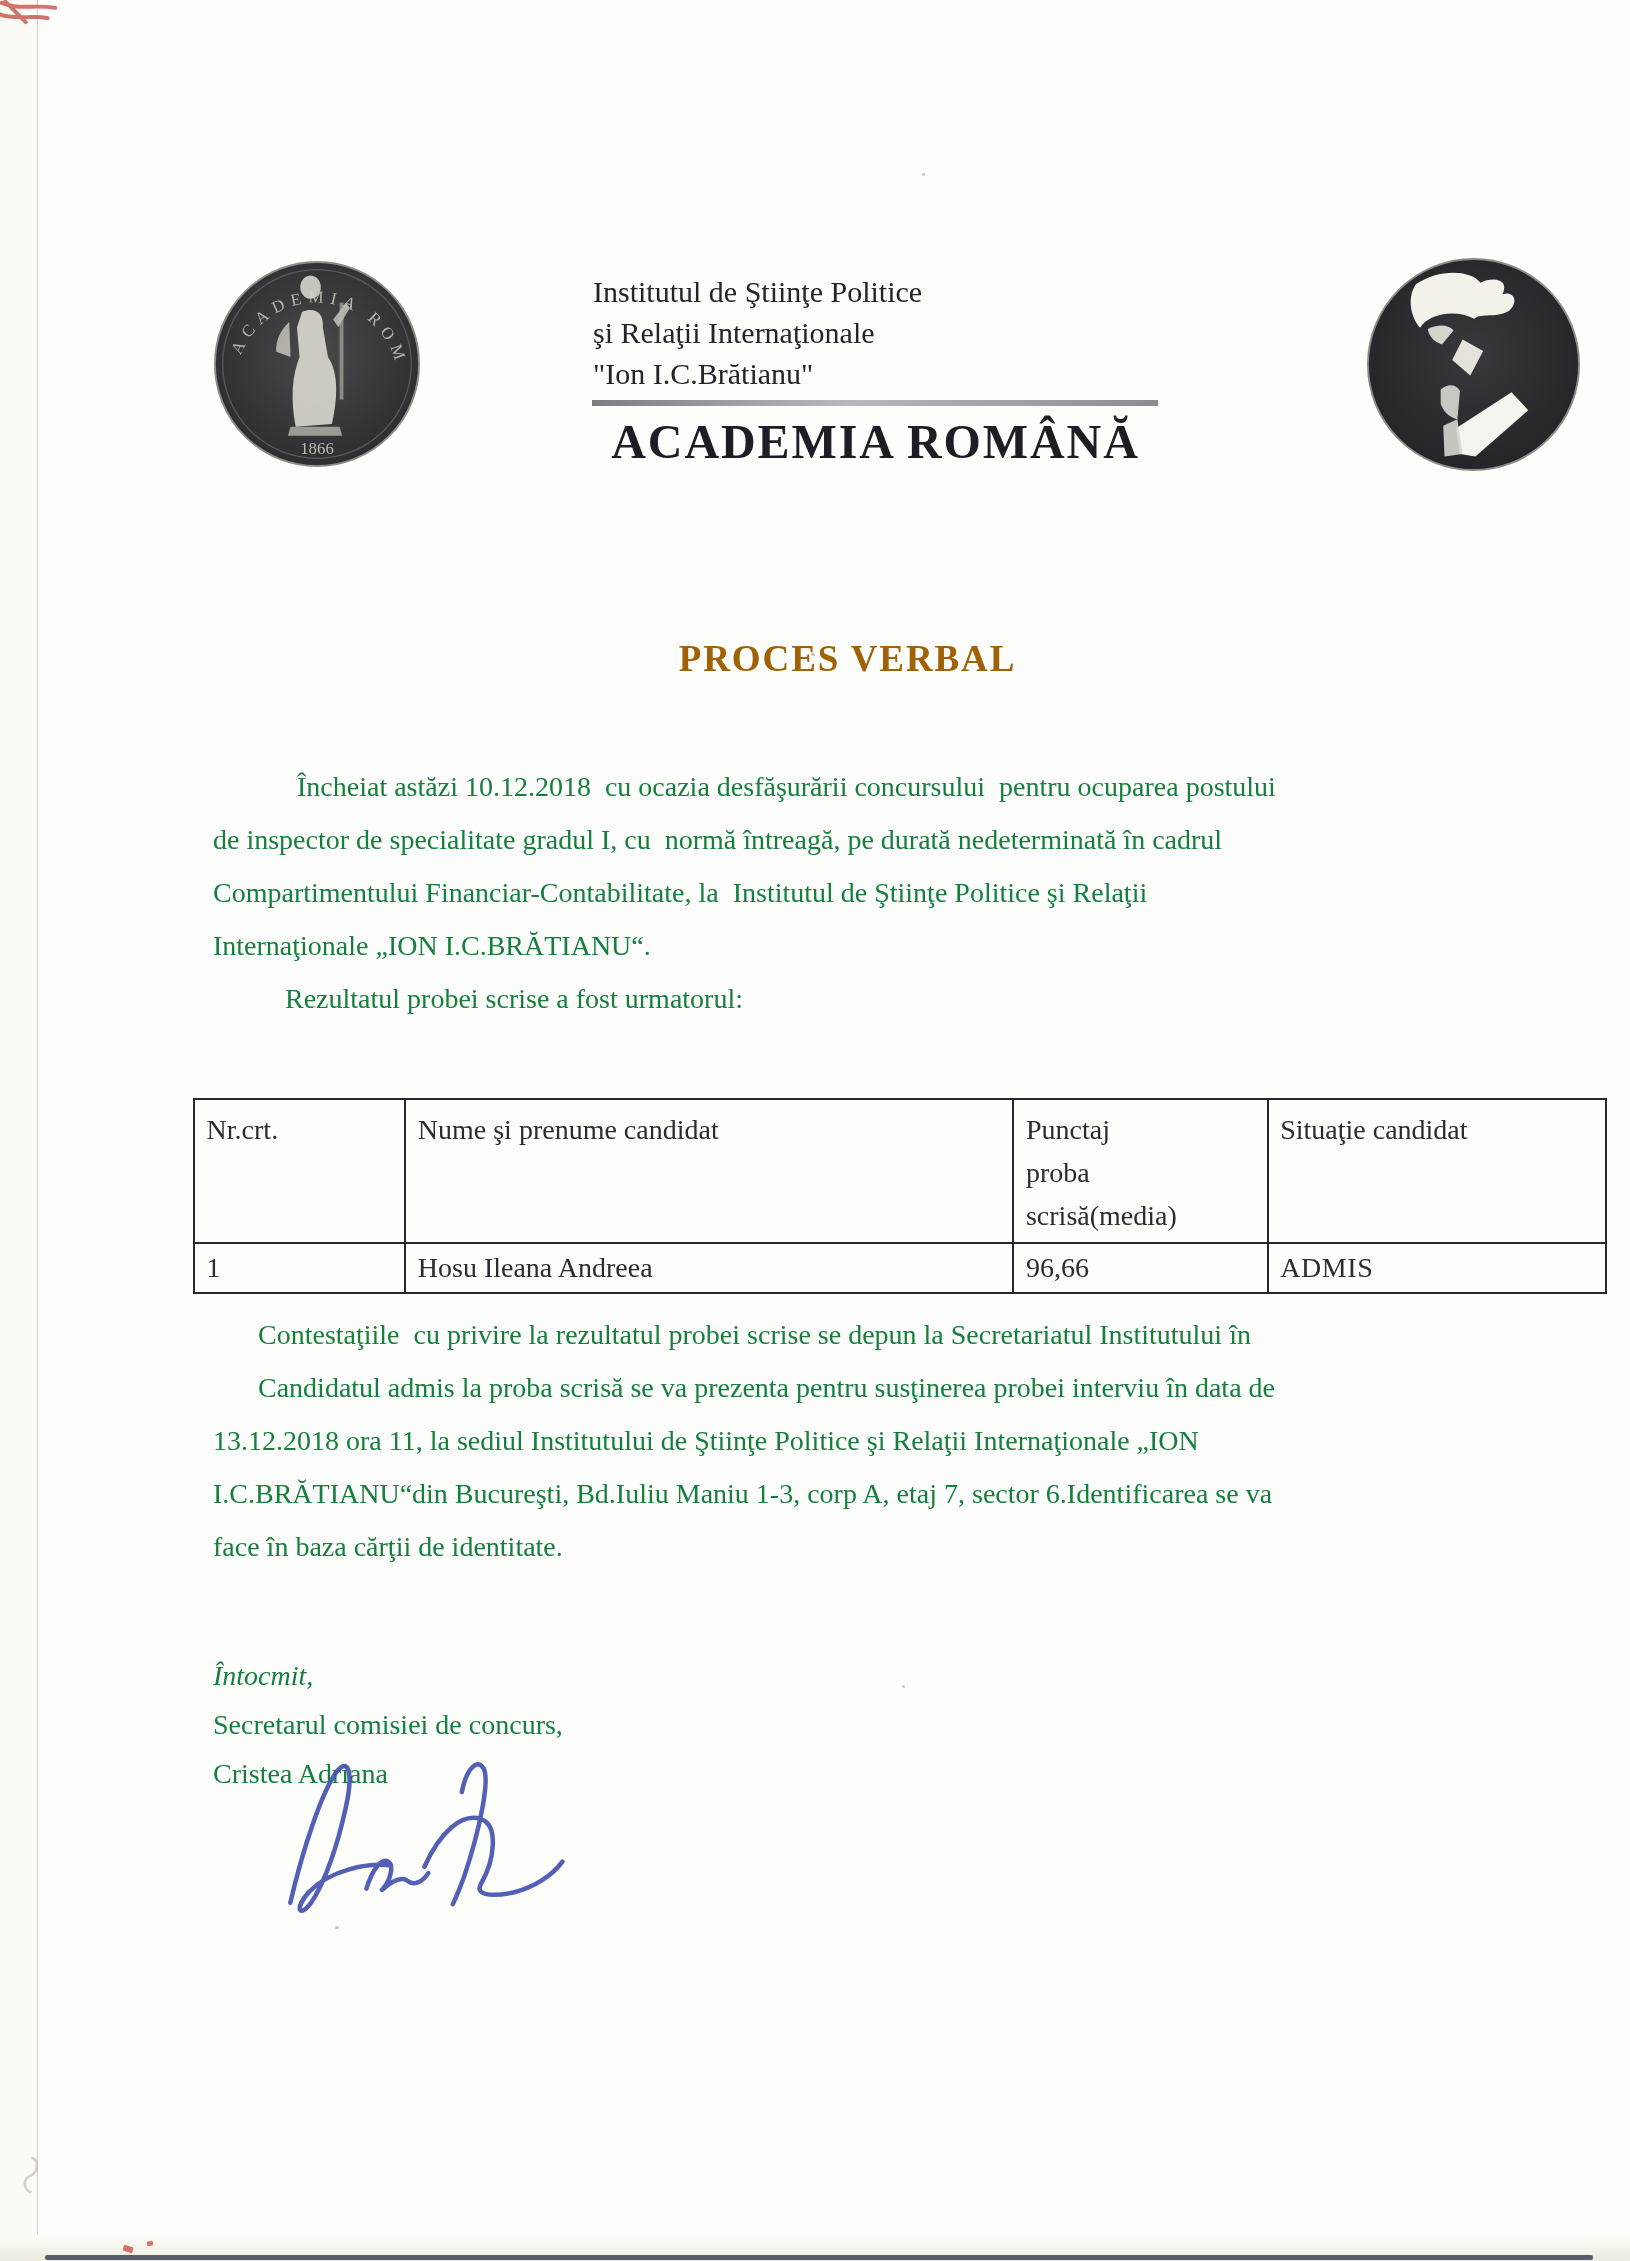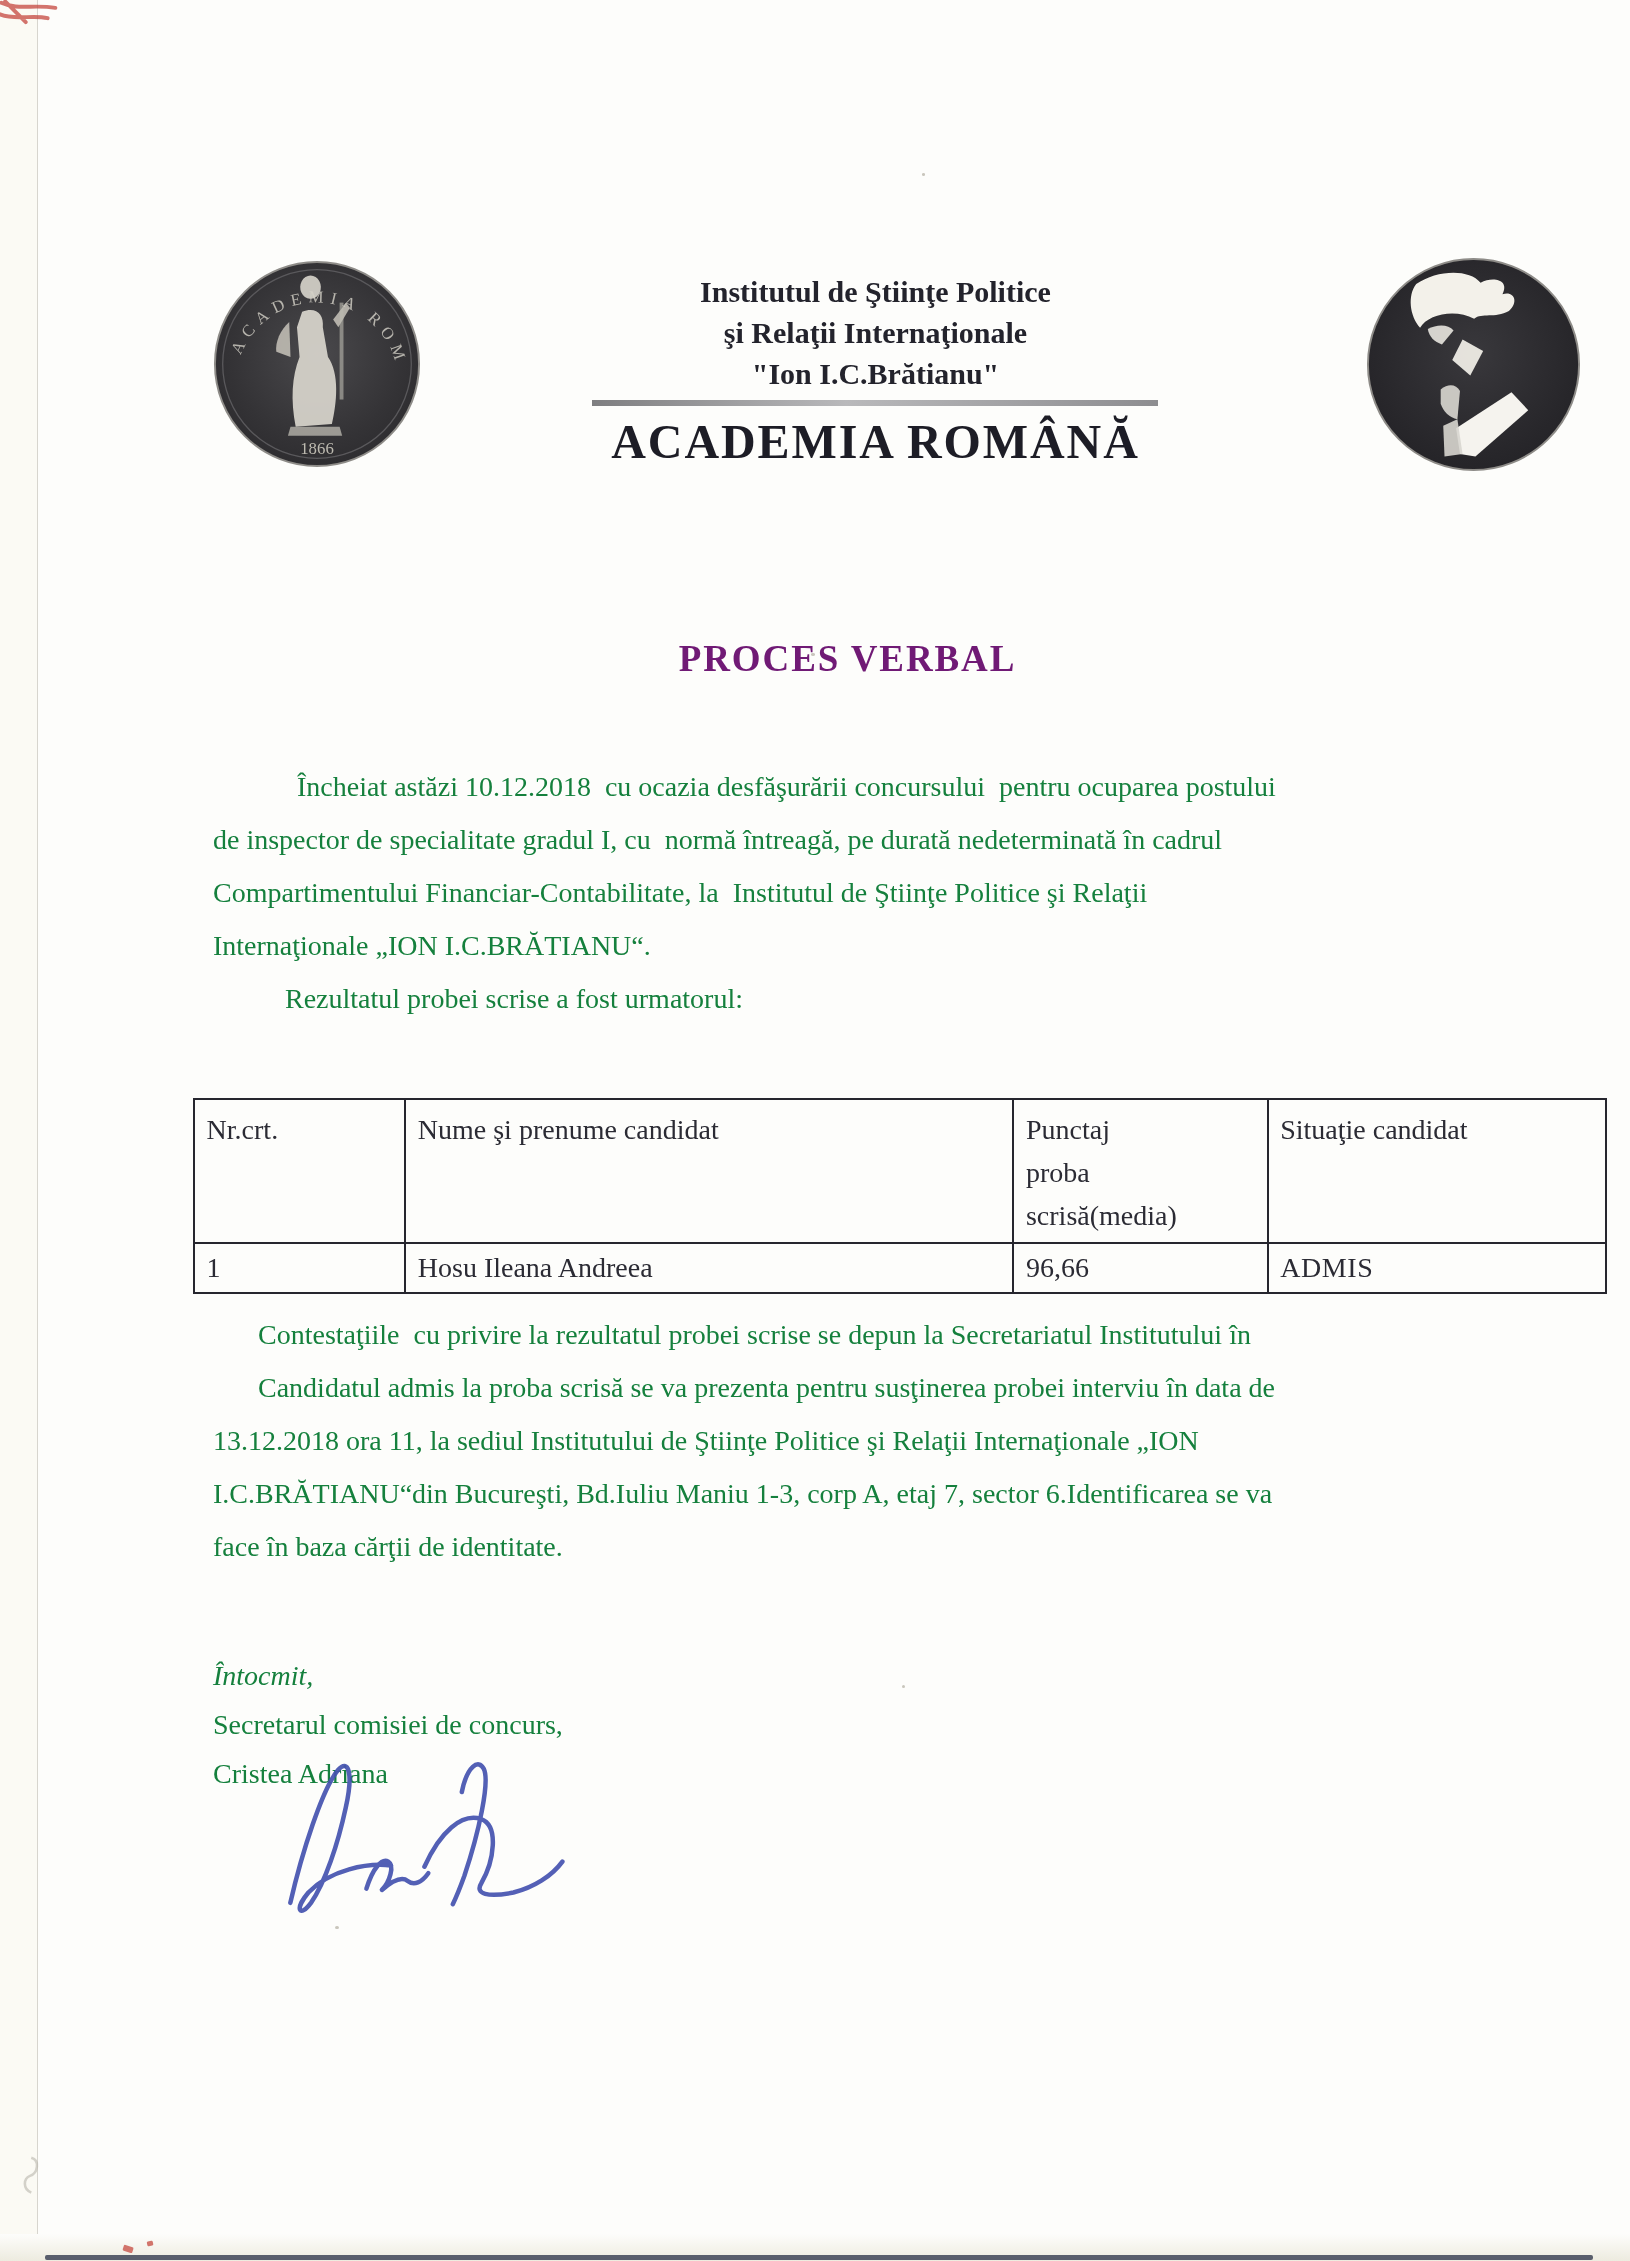--- a/index.html
+++ b/index.html
@@ -15,32 +15,32 @@
   .left-strip{position:absolute;left:0;top:0;width:37px;height:2261px;background:#fbfaf4;}
   .scan-line-v{position:absolute;left:37px;top:0;width:1.3px;height:2261px;background:rgba(178,174,162,.5);}
   .bottom-band{position:absolute;left:0;bottom:0;width:1630px;height:27px;background:linear-gradient(#fdfdfb,#edebdf);}
   .bottom-dark-line{position:absolute;left:45px;bottom:1.3px;width:1548px;height:4.5px;background:#3e4457;opacity:.85;border-radius:1.9px;}
   .speck{position:absolute;border-radius:50%;background:#c9c6bc;}
   .red-speck{position:absolute;background:#c8544a;border-radius:1.3px;opacity:.8;}
   
   .seal,.portrait{position:absolute;}
   .inst-block{
     position:absolute;left:593px;top:271px;width:565px;
-    text-align:center;font-weight:700;font-size:30px;line-height:41px;color:#23232c;
+    text-align:left;font-weight:400;font-size:30px;line-height:41px;color:#23232c;
   }
   .inst-rule{position:absolute;left:592px;top:400px;width:566px;height:5.8px;
     background:linear-gradient(90deg,#7e7e80,#b9b9bb 45%,#8d8d90);}
   .academy-title{
     position:absolute;left:593px;top:414px;width:565px;text-align:center;
     font-size:48px;font-weight:700;letter-spacing:1.9px;color:#1d1d26;
   }
   
   .doc-title{
     position:absolute;left:193px;top:637px;width:1309px;text-align:center;
-    font-size:37px;font-weight:700;letter-spacing:1.9px;color:#701a75;
+    font-size:37px;font-weight:700;letter-spacing:1.9px;color:#a16207;
   }
   .para{position:absolute;font-size:28px;line-height:53px;color:#15803d;}
   .para .tline{white-space:pre;}
   #para1{left:213px;top:760px;width:1329px;}
   #para2{left:213px;top:1308px;width:1335px;}
   #closing{left:213px;top:1651px;width:774px;font-size:28px;line-height:49px;}
   
   table.results{
     position:absolute;left:193px;top:1098px;width:1312px;
     border-collapse:collapse;table-layout:fixed;

